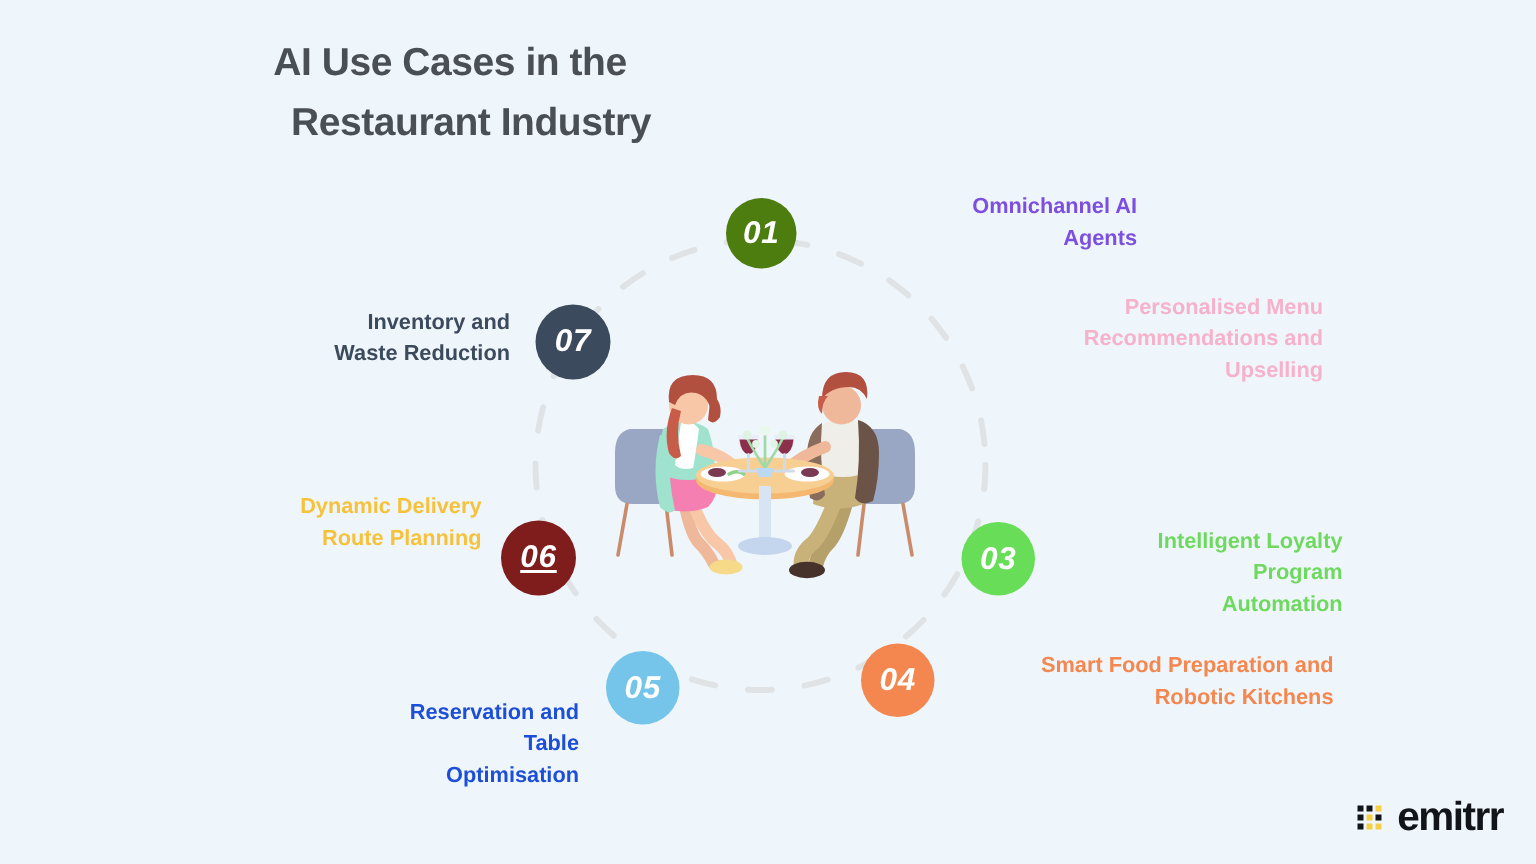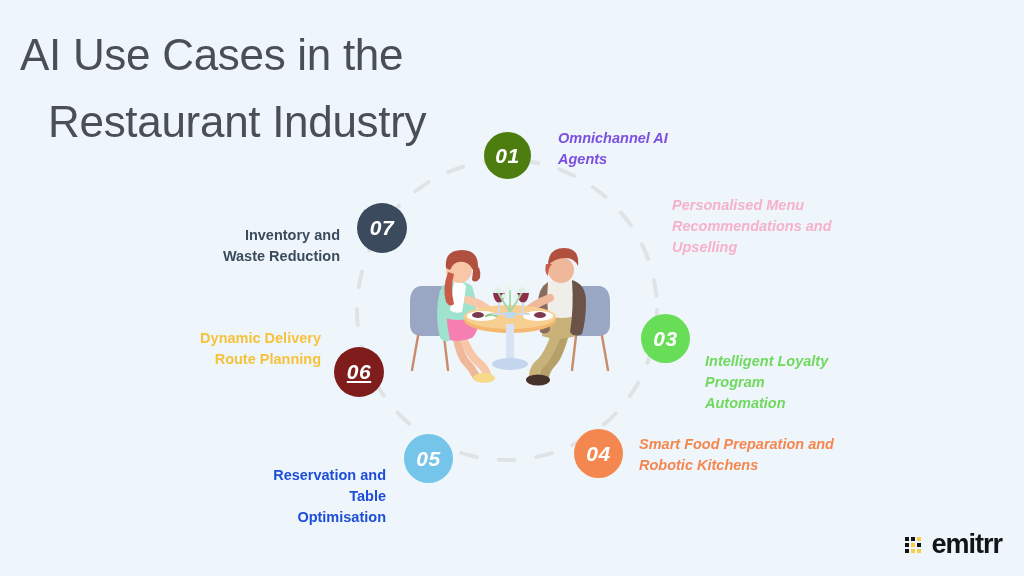--- a/index.html
+++ b/index.html
@@ -21,26 +21,27 @@
   }
 
   
   #title-block {
     position: absolute;
     left: 20px;
     top: 22px;
     width: 560px;
   }
   .title-line {
-    font-size: 44px;
-    font-weight: normal;
+    font-size: 26px;
+    font-weight: bold;
     color: #4a4f55;
     letter-spacing: -0.3px;
     line-height: 1.52;
     white-space: pre;
+    text-align: center;
   }
 
   
   #ring-wrap {
     position: absolute;
     left: 352px;
     top: 155px;
     width: 310px;
     height: 310px;
   }
@@ -63,21 +64,21 @@
 
   
   .label {
     position: absolute;
     font-size: 14.5px;
     font-weight: bold;
     line-height: 1.45;
     white-space: pre-line;
   }
   .label.left  { text-align: right; }
-  .label.right { text-align: left; font-style: italic; }
+  .label.right { text-align: right; }
 
   
   #illustration {
     position: absolute;
     left: 404px;
     top: 238px;
     width: 212px;
     height: 150px;
   }
   #illustration svg { display: block; }
@@ -190,21 +191,21 @@
       <circle cx="112" cy="58" r="2.6" fill="#e2f4e7"></circle>
       <path d="M100 74 h12 l-2 6 h-8 z" fill="#bcd9f2"></path>
     </svg>
   </div>
 
   <div class="node" style="left: 484px; top: 132px; width: 47px; height: 47px; background: #4d7c0f;">
     <span>01</span>
   </div>
 
 
-  <div class="node" style="left: 641px; top: 314px; width: 49px; height: 49px; background: rgb(104, 221, 88);">
+  <div class="node" style="left: 641px; top: 348px; width: 49px; height: 49px; background: rgb(104, 221, 88);">
     <span>03</span>
   </div>
 
   <div class="node" style="left: 574px; top: 429px; width: 49px; height: 49px; background: rgb(244, 135, 79);">
     <span>04</span>
   </div>
 
   <div class="node" style="left: 404px; top: 434px; width: 49px; height: 49px; background: rgb(116, 197, 233);">
     <span>05</span>
   </div>
@@ -231,21 +232,21 @@
   <div class="label right" style="left: 639px; top: 434px; width: 250px; color: rgb(244, 135, 79);">Smart Food Preparation and
 Robotic Kitchens</div>
 
   <div class="label left" style="left: 200px; top: 465px; width: 186px; color: #1d4ed8;">Reservation and
 Table
 Optimisation</div>
 
   <div class="label left" style="left: 140px; top: 328px; width: 181px; color: rgb(246, 194, 60);">Dynamic Delivery
 Route Planning</div>
 
-  <div class="label left" style="left: 150px; top: 205px; width: 190px; color: rgb(60, 74, 94); margin-top: 20px;">Inventory and
+  <div class="label left" style="left: 150px; top: 205px; width: 190px; color: rgb(60, 74, 94);">Inventory and
 Waste Reduction</div>
 
   <div id="logo">
     <svg id="logo-mark" width="26" height="26" viewBox="0 0 26 26" aria-hidden="true">
       <rect x="1" y="5" width="4" height="4" fill="#111418"></rect>
       <rect x="7" y="5" width="4" height="4" fill="#111418"></rect>
       <rect x="13" y="5" width="4" height="4" fill="#f7cf46"></rect>
       <rect x="1" y="11" width="4" height="4" fill="#111418"></rect>
       <rect x="7" y="11" width="4" height="4" fill="#f7cf46"></rect>
       <rect x="13" y="11" width="4" height="4" fill="#111418"></rect>

